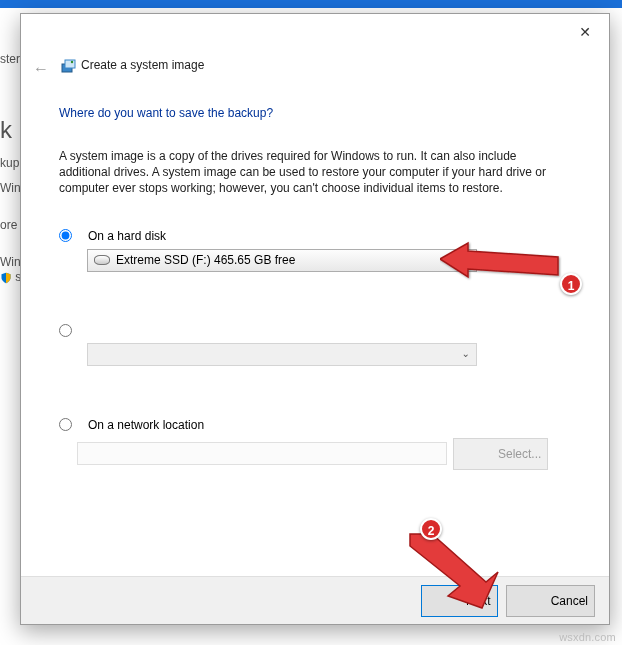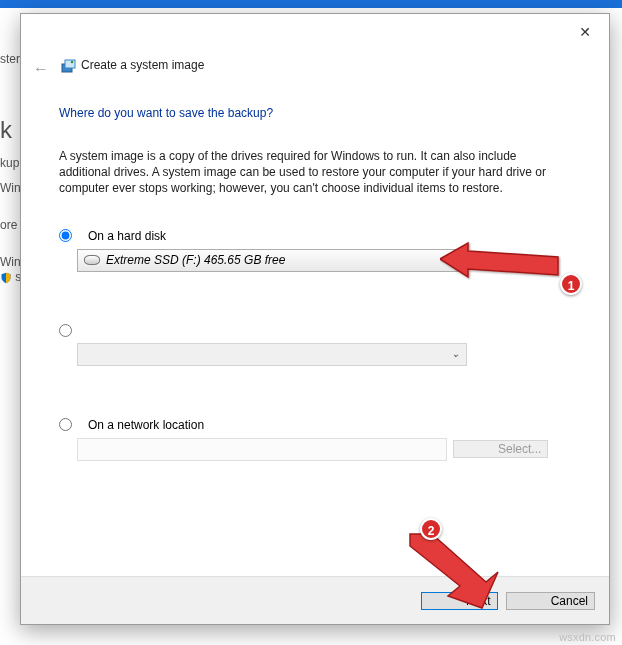--- a/index.html
+++ b/index.html
@@ -90,29 +90,28 @@
     color: #222;
     font-size: 12px;
     line-height: 1.35;
     margin-bottom: 32px;
   }
   .option-block { margin-bottom: 42px; }
   .radio-row { display: flex; align-items: center; gap: 16px; font-size: 12px; margin-bottom: 6px; }
   input[type=radio] { margin: 0; width:13px; height:13px; }
   .radio-row.disabled { color: #8a8a8a; }
   .combo {
-    margin-left: 18px;
+    margin-left: 28px;
     width: 390px; height: 23px;
     border: 1px solid #adadad;
     background: linear-gradient(#fdfdfd,#e8e8e8);
     display: flex; align-items: center;
     padding: 0 6px;
     font-size: 12px;
     position: relative;
-    font-style: italic;
   }
   .combo.disabled {
     background: #f0f0f0;
     border-color: #d4d4d4;
     color: #999;
   }
   .combo .chev {
     position: absolute; right: 6px; top: 4px;
     font-size: 10px; color: #555;
   }
@@ -126,21 +125,21 @@
   }
   .net-field-row {
     display:flex; gap: 6px; margin-left: 18px; align-items:center;
   }
   .net-input {
     width: 370px; height: 23px;
     border: 1px solid #e0e0e0;
     background: #fbfbfb;
   }
   .btn {
-    height: 18px; min-width: 72px;
+    height: 32px; min-width: 72px;
     border: 1px solid #adadad;
     background: #e1e1e1;
     font-size: 12px;
     cursor: pointer;
     padding-left: 44px;
   }
   .btn.disabled {
     color: #9a9a9a;
     border-color: #d6d6d6;
     background: #efefef;

